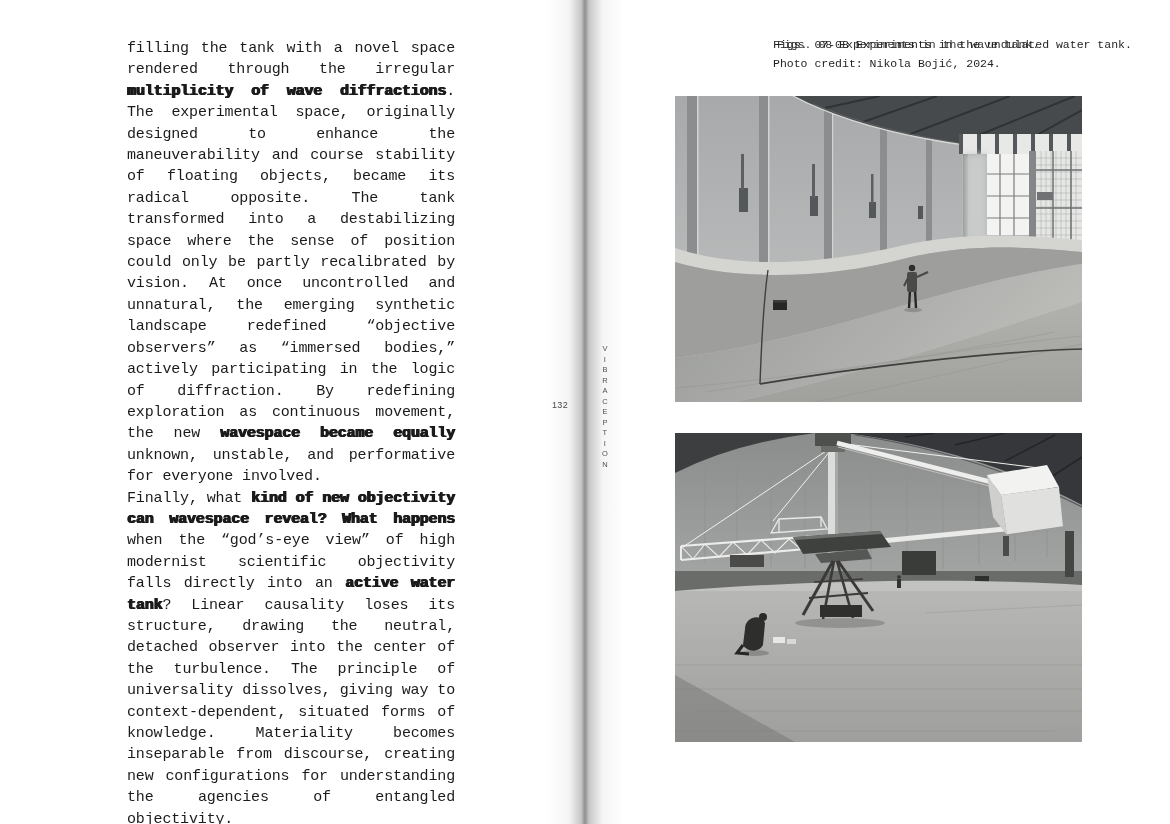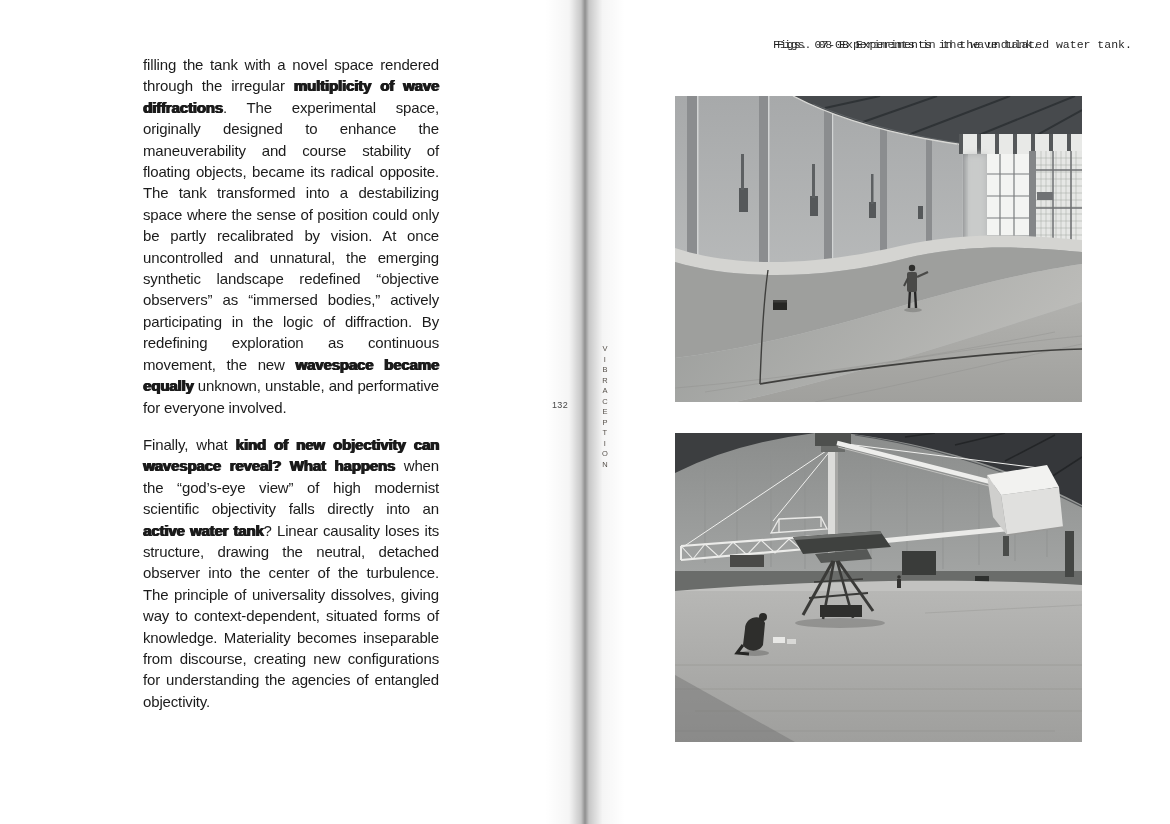--- a/index.html
+++ b/index.html
@@ -2,21 +2,21 @@
 <html lang="en"><head>
 <meta charset="utf-8">
 <style>
   html,body{margin:0;padding:0;background:#ffffff;}
   .spread{position:relative;width:1170px;height:824px;background:#ffffff;overflow:hidden;
           font-family:"Liberation Sans",sans-serif;}
   
   .body-text{position:absolute;left:127px;top:38px;width:328px;
              font-size:15px;line-height:21.4px;color:#1b1b1b;
              text-align:justify;letter-spacing:-0.15px;hyphens:auto;}
-  .body-text p{margin:16px;}
+  .body-text p{margin:0;font-family:Liberation Mono, monospace;}
   .glitch-bold{font-weight:700;text-shadow:0.9px 0 0 currentColor,-0.4px 0 0 currentColor;}
   
   .page-number{position:absolute;left:549px;top:400px;width:22px;text-align:center;
                font-size:9px;color:#4a4a4a;letter-spacing:0.3px;}
   .vertical-title{position:absolute;left:598px;top:344px;width:14px;
                   font-size:7.5px;line-height:10.5px;color:#56504a;
                   text-align:center;white-space:pre-line;letter-spacing:0.2px;}
   
   .gutter{position:absolute;left:545px;top:0;width:80px;height:824px;pointer-events:none;
           background:linear-gradient(to right,rgba(0,0,0,0) 0%,rgba(0,0,0,0.04) 30%,
@@ -62,20 +62,21 @@
 O
 N</div>
 
   <section>
 
     <div class="caption">
       <div class="cap-line1">
         <span class="layer layer-a">Figs. 07-08 Experiments in the undulated water tank.</span>
         <span class="layer layer-b">Figs. 08 Experiments in the wave tank.</span>
       </div>
+      <div class="cap-line2">Photo credit: Nikola Bojić, 2024.</div>
     </div>
 
     <figure class="photo photo1" aria-label="Empty circular concrete tank hall with domed roof, tall gridded windows and a person standing on the tank floor">
       <svg width="407" height="306" viewBox="0 0 407 306">
         <defs>
           <linearGradient id="p1wall" x1="0" y1="0" x2="0" y2="1">
             <stop offset="0" stop-color="#a7a9aa"></stop>
               <stop offset="1" stop-color="#c3c5c5"></stop>
           </linearGradient>
           <linearGradient id="p1bank" x1="0" y1="0" x2="1" y2="0.3">

